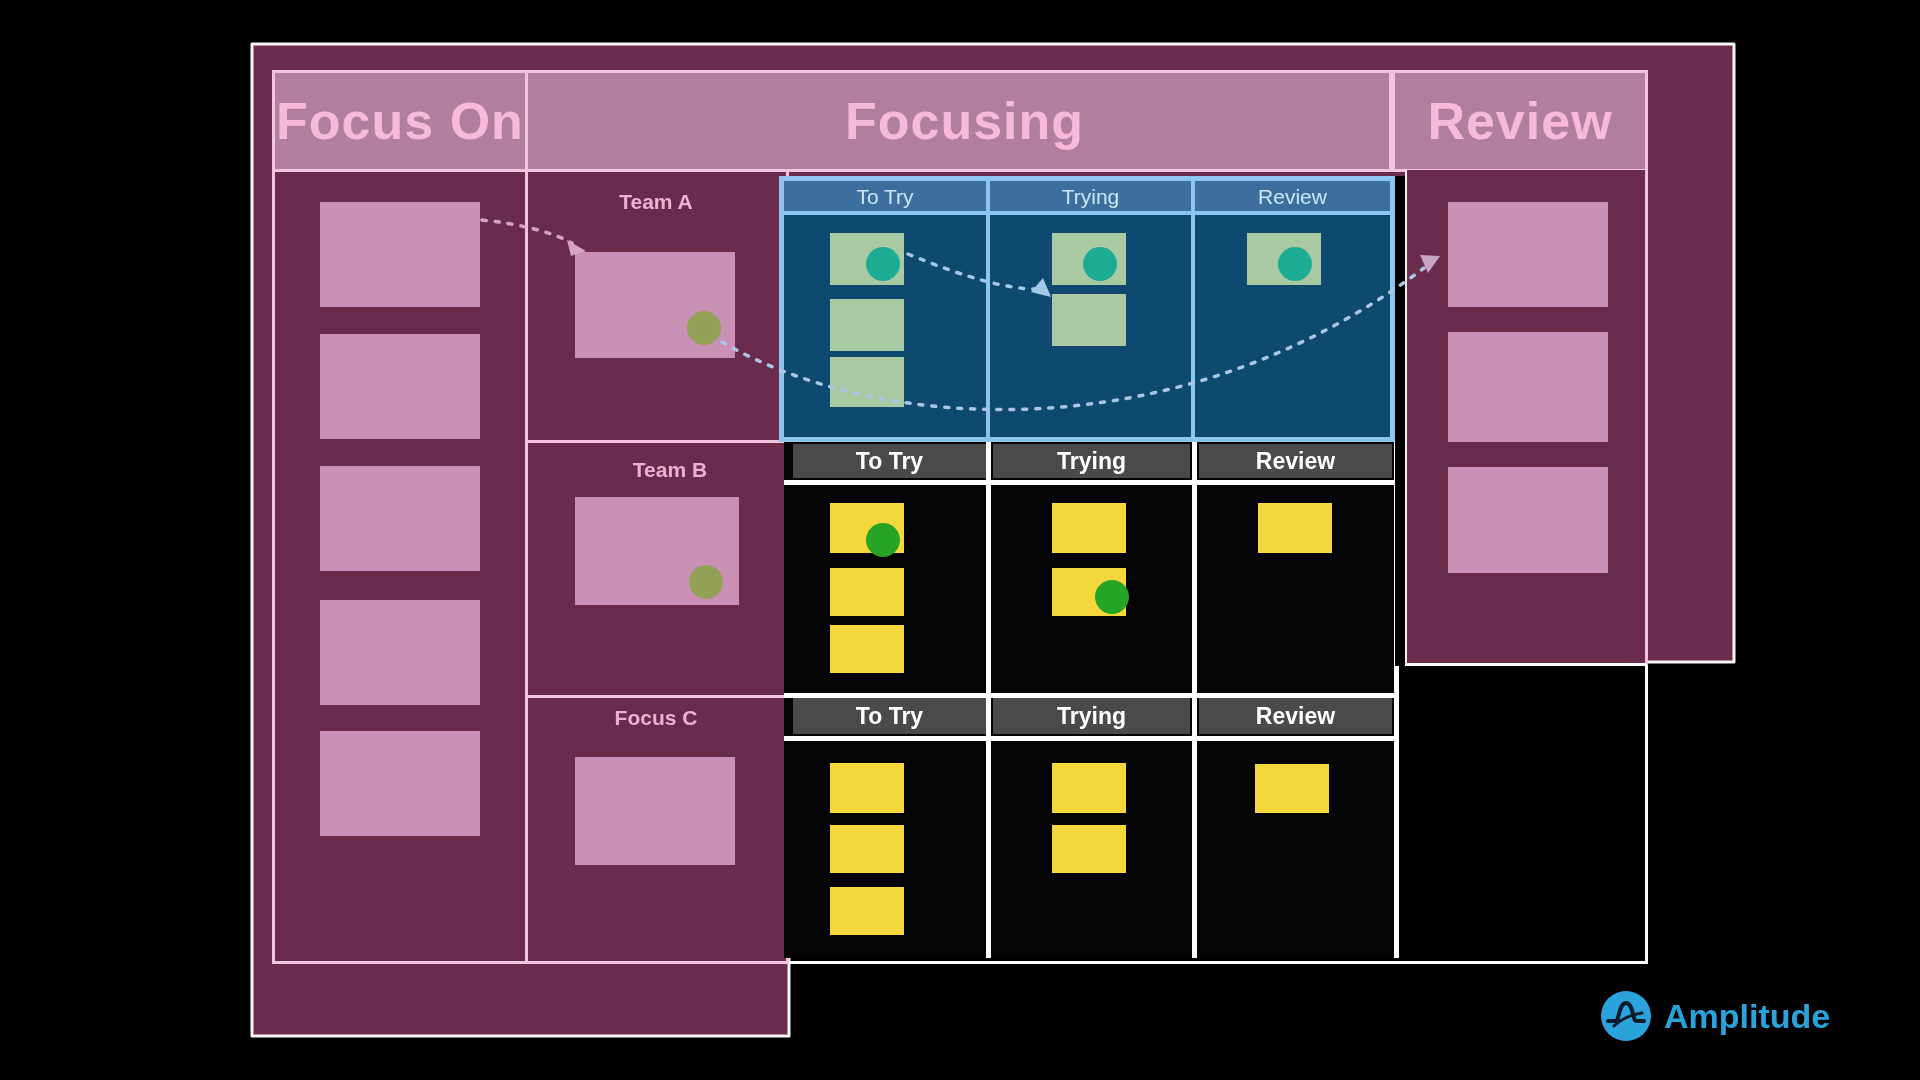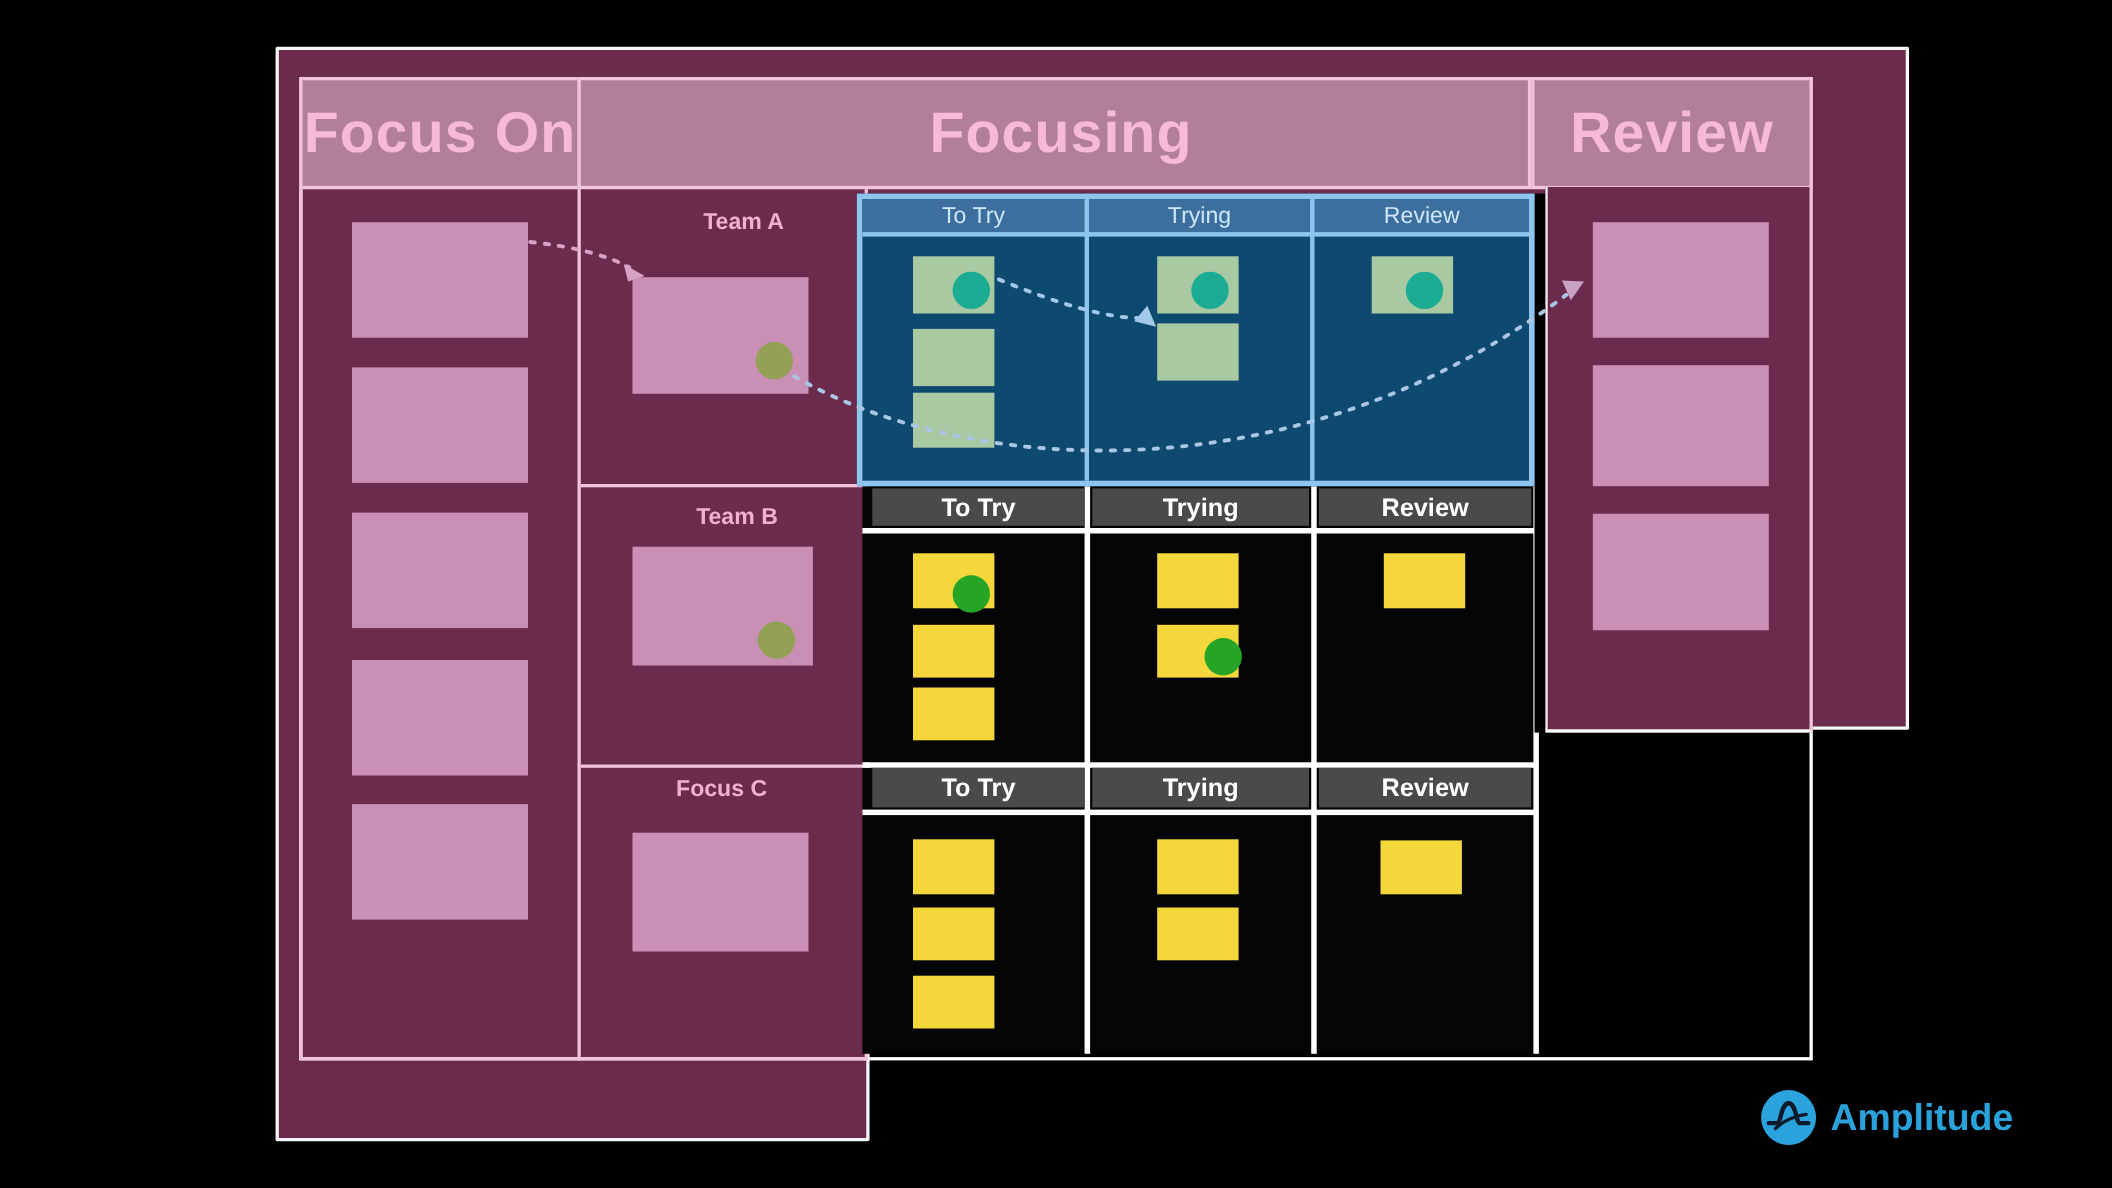--- a/index.html
+++ b/index.html
@@ -51,21 +51,21 @@
   <div class="pline" style="left:528px;top:695px;width:261px;height:3px;"></div>
 
   <div>
     <div class="card-pink" style="left:320px;top:202px;width:160px;height:105px;"></div>
     <div class="card-pink" style="left:320px;top:334px;width:160px;height:105px;"></div>
     <div class="card-pink" style="left:320px;top:466px;width:160px;height:105px;"></div>
     <div class="card-pink" style="left:320px;top:600px;width:160px;height:105px;"></div>
     <div class="card-pink" style="left:320px;top:731px;width:160px;height:105px;"></div>
   </div>
 
-  <div class="abs team-label" style="left:548px;top:190px;">Team A</div>
+  <div class="abs team-label" style="left:528px;top:190px;">Team A</div>
   <div class="abs team-label" style="left:528px;top:458px;padding-left:28px;">Team B</div>
   <div class="abs team-label" style="left:528px;top:706px;">Focus C</div>
 
   <div class="card-pink" style="left:575px;top:252px;width:160px;height:106px;"></div>
   <div class="dot dot-olive" style="left:687px;top:311px;"></div>
   <div class="card-pink" style="left:575px;top:497px;width:164px;height:108px;"></div>
   <div class="dot dot-olive" style="left:689px;top:565px;"></div>
   <div class="card-pink" style="left:575px;top:757px;width:160px;height:108px;"></div>
 
   <div class="abs" style="left:784px;top:442px;width:614px;height:251px;background:#040404;"></div>

